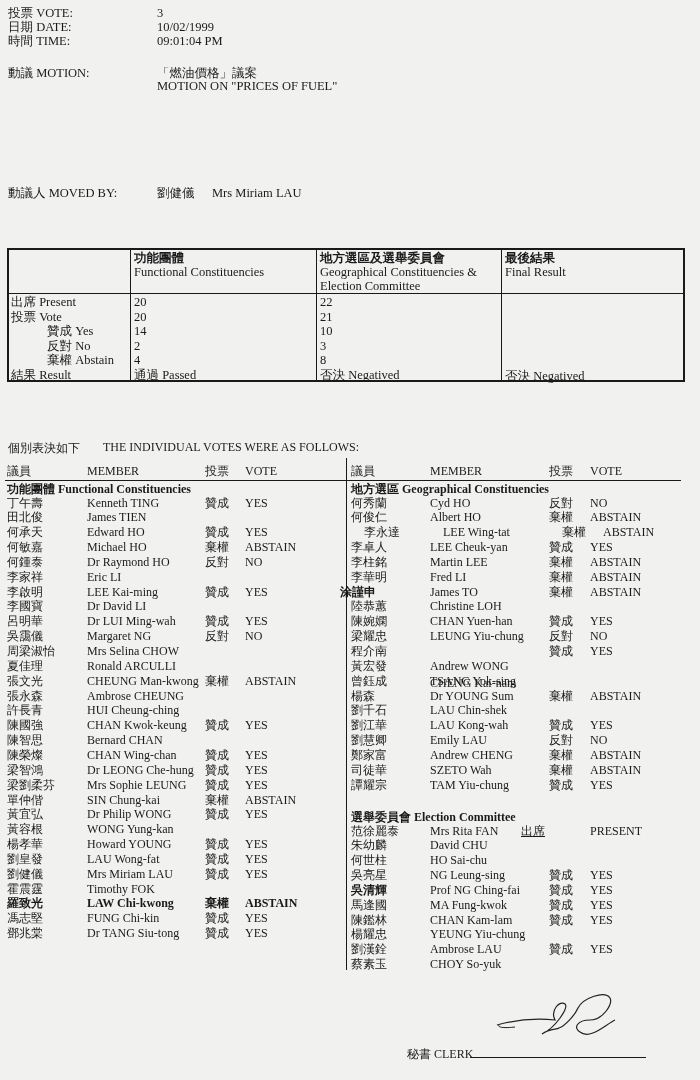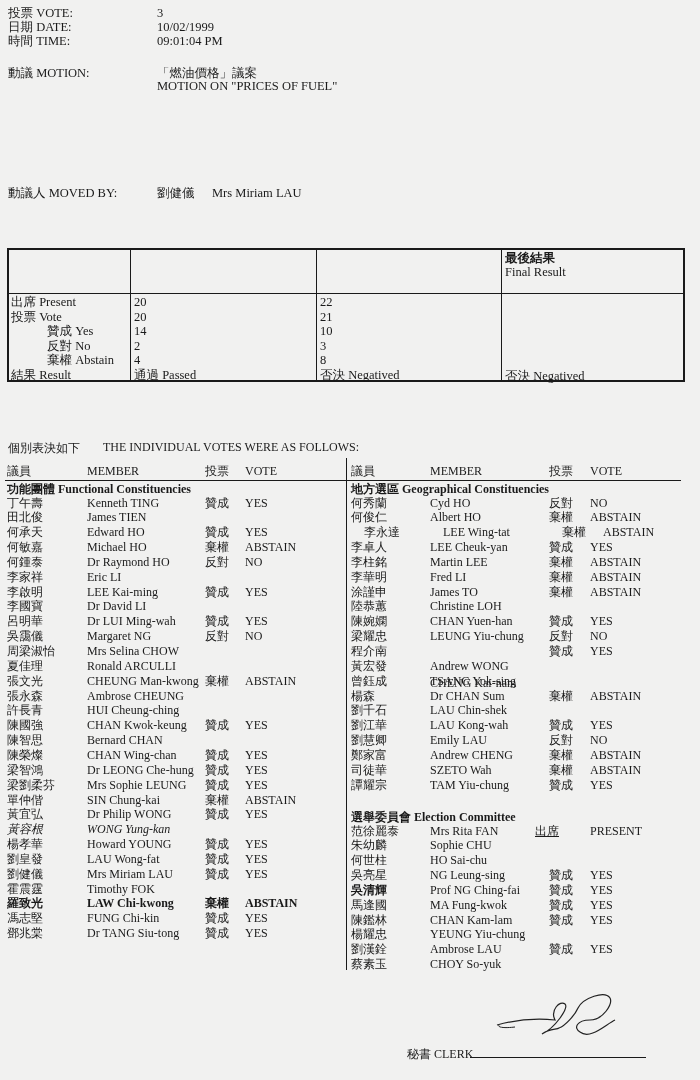--- a/index.html
+++ b/index.html
@@ -51,20 +51,29 @@
 <div class="abs line" style="left:8px;top:187px">動議人 MOVED BY:</div>
 <div class="abs line" style="left:157px;top:187px">劉健儀</div>
 <div class="abs line" style="left:212px;top:187px">Mrs Miriam LAU</div>
 
 <div class="sum-table">
   <div class="sum-col" style="left:121px"></div>
   <div class="sum-col" style="left:307px"></div>
   <div class="sum-col" style="left:492px"></div>
   <div class="sum-hline"></div>
 
+  <div class="sum-head" style="left:125px;top:1px">
+    <div style="font-weight:bold">功能團體</div>
+    <div>Functional Constituencies</div>
+  </div>
+  <div class="sum-head" style="left:311px;top:1px">
+    <div style="font-weight:bold">地方選區及選舉委員會</div>
+    <div>Geographical Constituencies &amp;</div>
+    <div>Election Committee</div>
+  </div>
   <div class="sum-head" style="left:496px;top:1px">
     <div style="font-weight:bold">最後結果</div>
     <div>Final Result</div>
   </div>
 
   <div class="sum-cell" style="left:2px;top:45px">出席 Present</div>
   <div class="sum-cell" style="left:2px;top:59.5px">投票 Vote</div>
   <div class="sum-cell" style="left:38px;top:74px">贊成 Yes</div>
   <div class="sum-cell" style="left:38px;top:88.5px">反對 No</div>
   <div class="sum-cell" style="left:38px;top:103px">棄權 Abstain</div>
@@ -237,21 +246,21 @@
       <span style="left: 87px;">SIN Chung-kai</span>
       <span style="left: 205px;">棄權</span>
       <span style="left: 245px;">ABSTAIN</span>
     </div>
     <div class="vrow" style="left: 0px; width: 700px; top: 807.35px;">
       <span style="left: 7px;">黃宜弘</span>
       <span style="left: 87px;">Dr Philip WONG</span>
       <span style="left: 205px;">贊成</span>
       <span style="left: 245px;">YES</span>
     </div>
-    <div class="vrow" style="left: 0px; width: 627px; top: 822.2px; font-style: italic;">
+    <div class="vrow" style="left: 0px; width: 627px; top: 822.2px;">
       <span style="left: 7px;">黃容根</span>
       <span style="left: 87px;">WONG Yung-kan</span>
       <span style="left: 205px;"></span>
       <span style="left: 245px;"></span>
     </div>
     <div class="vrow" style="left: 0px; width: 700px; top: 837.05px;">
       <span style="left: 7px;">楊孝華</span>
       <span style="left: 87px;">Howard YOUNG</span>
       <span style="left: 205px;">贊成</span>
       <span style="left: 245px;">YES</span>
@@ -324,21 +333,21 @@
       <span style="left: 549px;">棄權</span>
       <span style="left: 590px;">ABSTAIN</span>
     </div>
     <div class="vrow" style="left: 0px; width: 700px; top: 569.75px;">
       <span style="left: 351px;">李華明</span>
       <span style="left: 430px;">Fred LI</span>
       <span style="left: 549px;">棄權</span>
       <span style="left: 590px;">ABSTAIN</span>
     </div>
     <div class="vrow" style="left: 0px; width: 700px; top: 584.6px;">
-      <span style="left: 351px;">涂謹申</span>
+      <span style="left: 340px; font-weight: bold;">涂謹申</span>
       <span style="left: 430px;">James TO</span>
       <span style="left: 549px;">棄權</span>
       <span style="left: 590px;">ABSTAIN</span>
     </div>
     <div class="vrow" style="left: 0px; width: 700px; top: 599.45px;">
       <span style="left: 351px;">陸恭蕙</span>
       <span style="left: 430px;">Christine LOH</span>
       <span style="left: 549px;"></span>
       <span style="left: 590px;"></span>
     </div>
@@ -367,21 +376,21 @@
       <span style="left: 590px;"></span>
     </div>
     <div class="vrow" style="left: 0px; width: 700px; top: 673.7px;">
       <span style="left: 351px;">曾鈺成</span>
       <span style="left: 430px;">TSANG Yok-sing</span>
       <span style="left: 549px;"></span>
       <span style="left: 590px;"></span>
     </div>
     <div class="vrow" style="left: 0px; width: 700px; top: 688.55px;">
       <span style="left: 351px;">楊森</span>
-      <span style="left: 430px;">Dr CHAN Sum</span>
+      <span style="left: 430px;">Dr YOUNG Sum</span>
       <span style="left: 549px;">棄權</span>
       <span style="left: 590px;">ABSTAIN</span>
     </div>
     <div class="vrow" style="left: 0px; width: 700px; top: 703.4px;">
       <span style="left: 351px;">劉千石</span>
       <span style="left: 430px;">LAU Chin-shek</span>
       <span style="left: 549px;"></span>
       <span style="left: 590px;"></span>
     </div>
     <div class="vrow" style="left: 0px; width: 700px; top: 718.25px;">
@@ -412,26 +421,26 @@
       <span style="left: 351px;">譚耀宗</span>
       <span style="left: 430px;">TAM Yiu-chung</span>
       <span style="left: 549px;">贊成</span>
       <span style="left: 590px;">YES</span>
     </div>
   </div>
 <div id="election-list">
     <div class="vrow" style="left: 0px; width: 700px; top: 823.5px;">
       <span style="left: 351px;">范徐麗泰</span>
       <span style="left: 430px;">Mrs Rita FAN</span>
-      <span style="left: 535px; text-decoration: underline;">出席</span>
+      <span style="left: 521px; text-decoration: underline;">出席</span>
       <span style="left: 590px;">PRESENT</span>
     </div>
     <div class="vrow" style="left: 0px; width: 700px; top: 838.35px;">
       <span style="left: 351px;">朱幼麟</span>
-      <span style="left: 430px;">Sophie CHU</span>
+      <span style="left: 430px;">David CHU</span>
       <span style="left: 549px;"></span>
       <span style="left: 590px;"></span>
     </div>
     <div class="vrow" style="left: 0px; width: 700px; top: 853.2px;">
       <span style="left: 351px;">何世柱</span>
       <span style="left: 430px;">HO Sai-chu</span>
       <span style="left: 549px;"></span>
       <span style="left: 590px;"></span>
     </div>
     <div class="vrow" style="left: 0px; width: 700px; top: 868.05px;">

